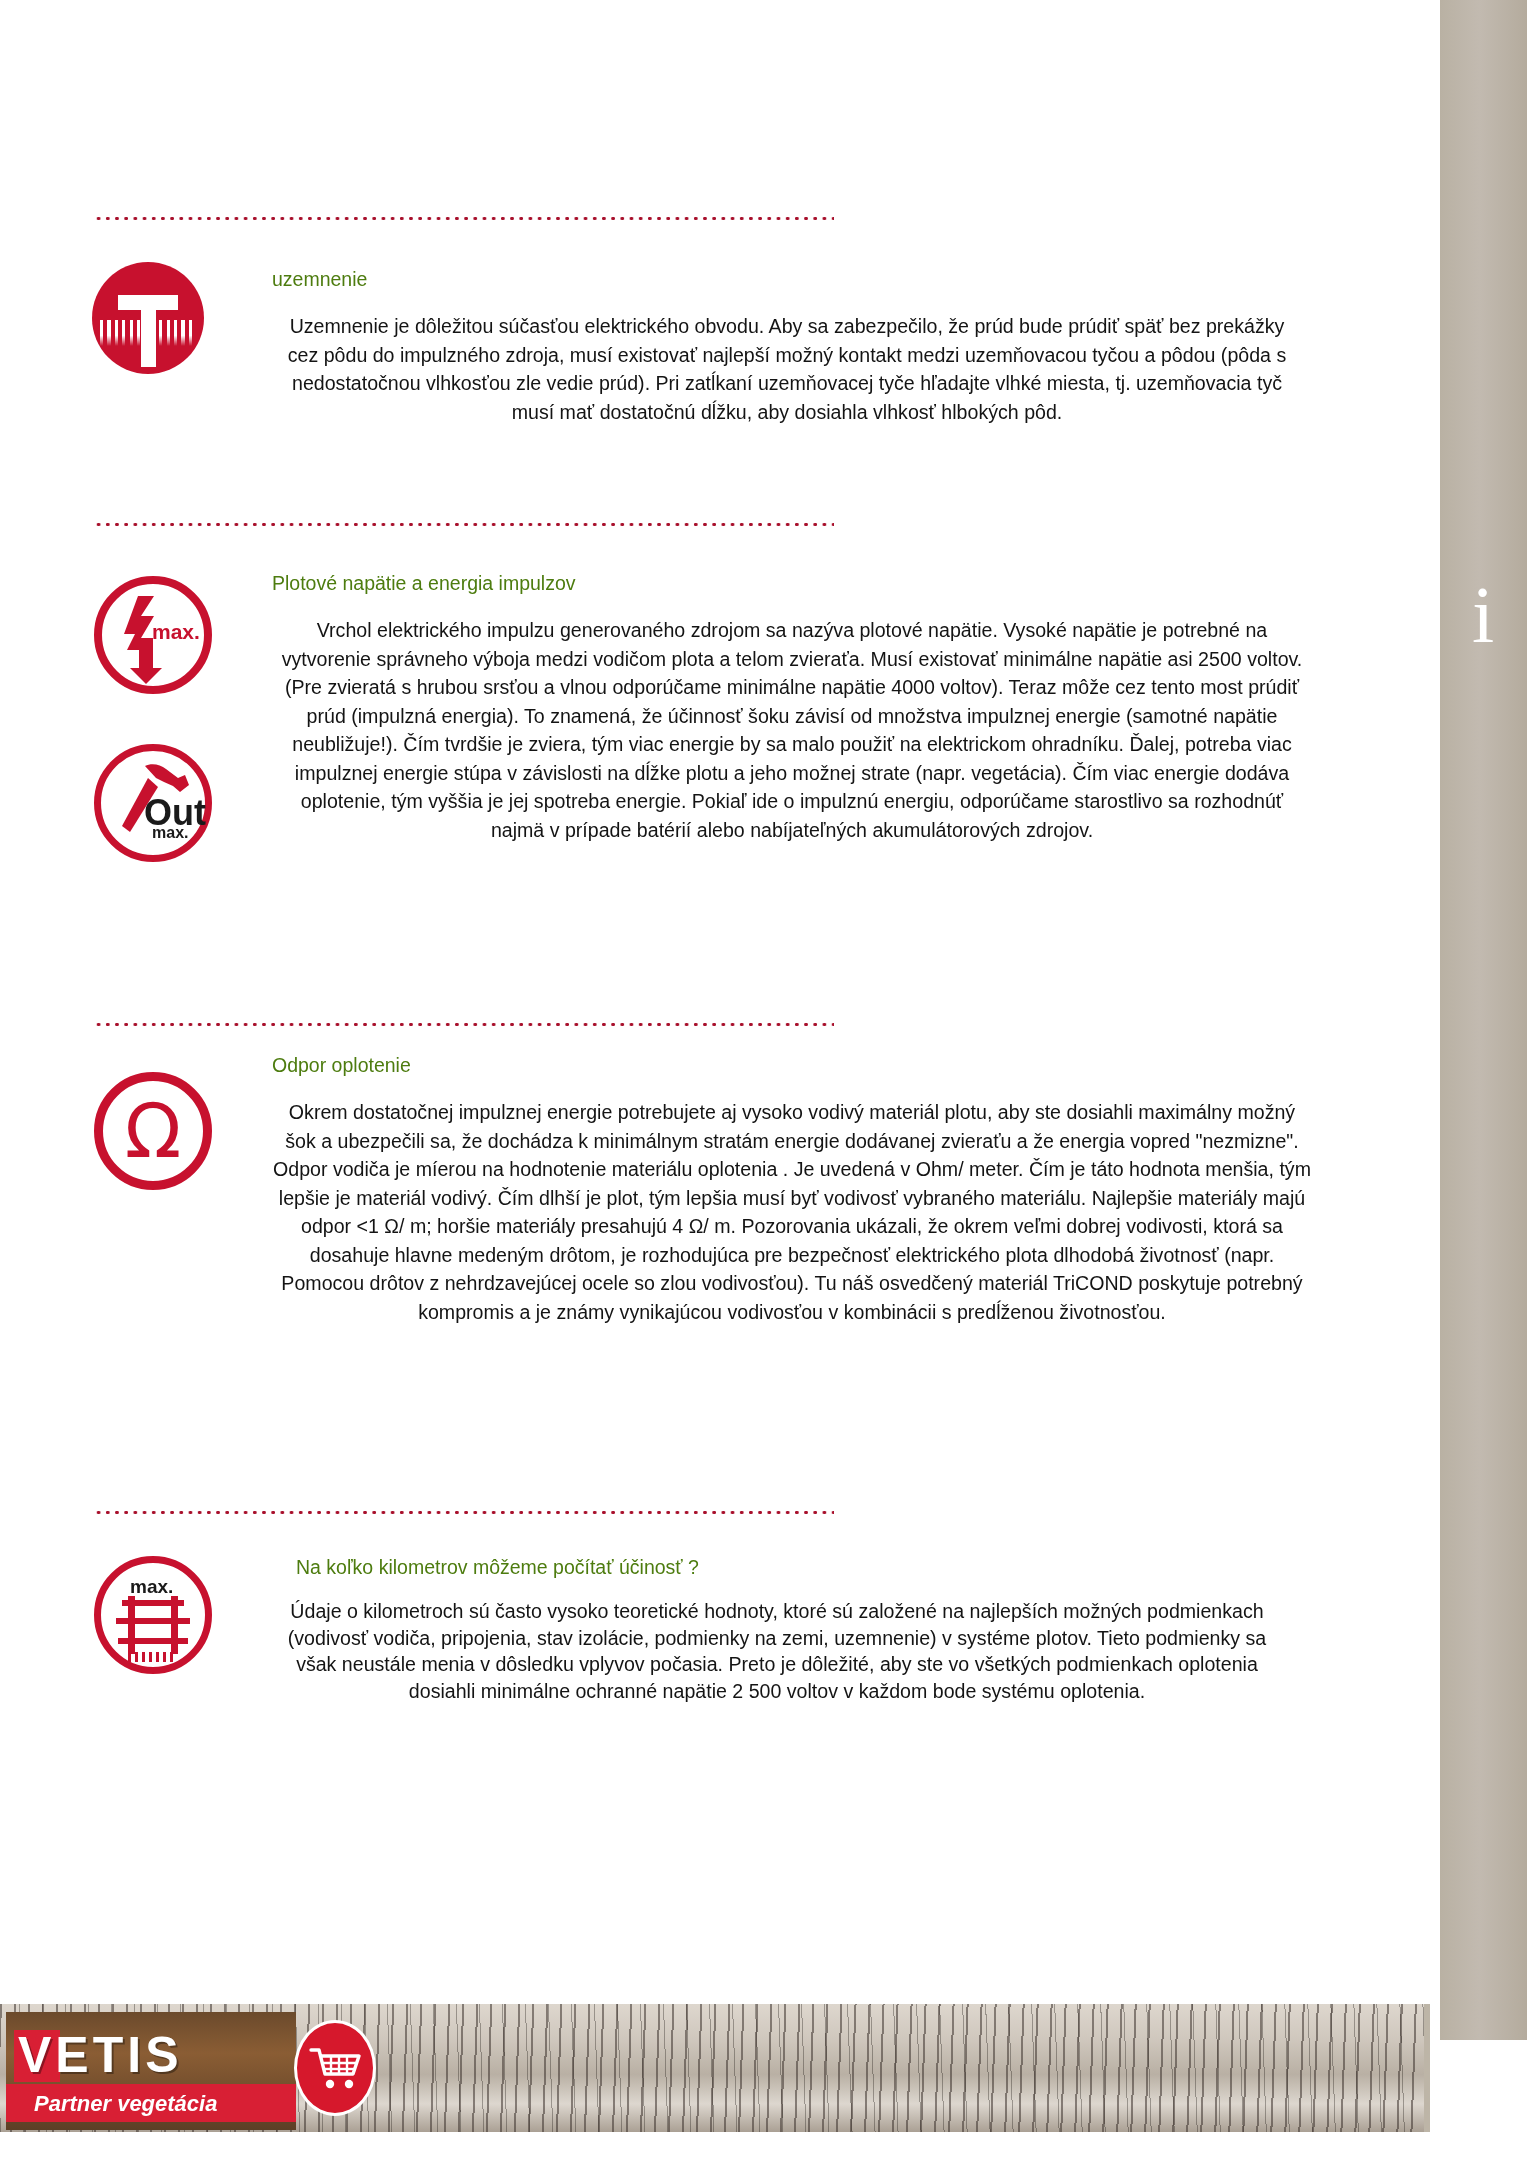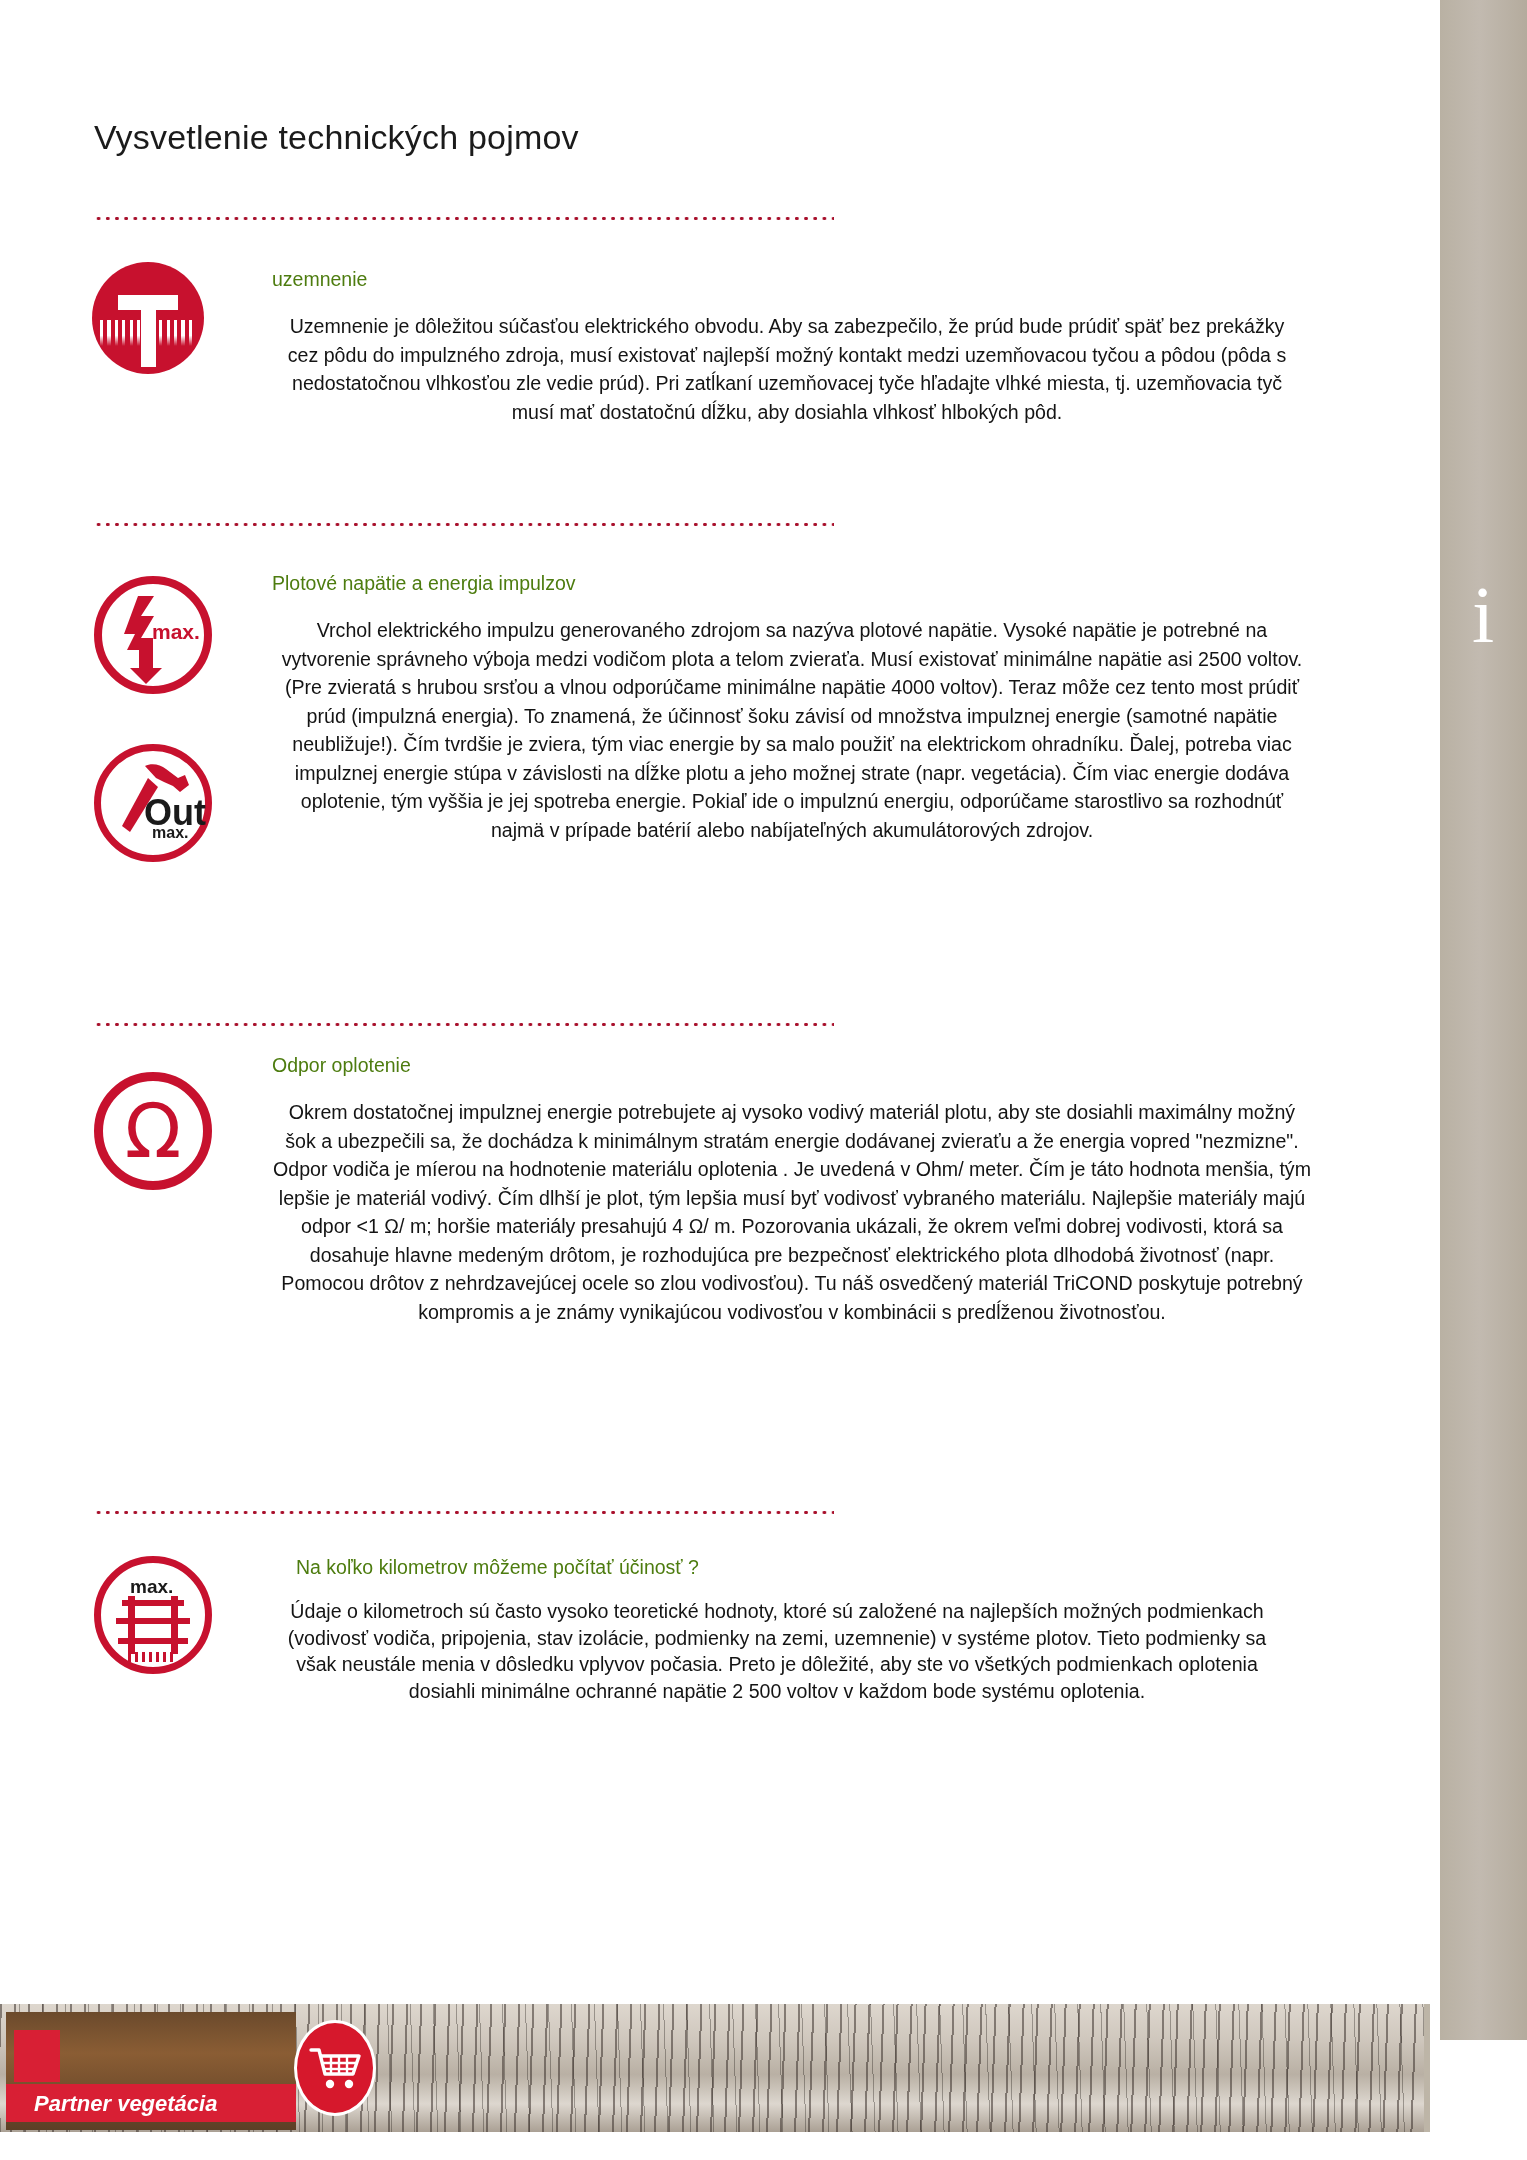--- a/index.html
+++ b/index.html
@@ -322,21 +322,20 @@
 </head>
 <body>
 
 <div class="page">
 
   <div class="side-bar"></div>
   <div class="side-bar-inner"></div>
   <div class="white-gap"></div>
   <div class="side-marker">i</div>
 
-  <div class="doc-title">Vysvetlenie technických pojmov</div>
 
   <div class="divider" style="top:216px;"></div>
 
   <div class="icon-wrap" style="left:92px; top:262px;">
     <div class="ico-ground">
       <div class="tbar"></div>
       <div class="tstem"></div>
       <div class="comb2"></div>
     </div>
   </div>
@@ -406,20 +405,21 @@
     </div>
   </div>
   <div class="sec-head" style="left:272px; top:1556px;margin-left:24px;">Na koľko kilometrov môžeme počítať účinosť ?</div>
   <div class="sec-body" style="left:272px; top:1598px; width:1010px; line-height:1.36;">Údaje o kilometroch sú často vysoko teoretické hodnoty, ktoré sú založené na najlepších možných podmienkach (vodivosť vodiča, pripojenia, stav izolácie, podmienky na zemi, uzemnenie) v systéme plotov. Tieto podmienky sa však neustále menia v dôsledku vplyvov počasia. Preto je dôležité, aby ste vo všetkých podmienkach oplotenia dosiahli minimálne ochranné napätie 2 500 voltov v každom bode systému oplotenia.</div>
 
   <div class="footer">
     <div class="footer-wood"></div>
 
     <div class="footer-logo">
       <div class="vred"></div>
+      <div class="vetis vtext">VETIS</div>
       <div class="partner-bar"></div>
       <div class="partner-txt">Partner vegetácia</div>
     </div>
 
     <div class="cart-badge">
       <svg width="52" height="46" viewBox="0 0 52 46">
         <path d="M2 5 L10 5 L16 29 L44 29 L50 11 L13 11" fill="none" stroke="#ffffff" stroke-width="3.4" stroke-linejoin="round" stroke-linecap="round"></path>
         <line x1="22" y1="11" x2="22" y2="29" stroke="#ffffff" stroke-width="2.4"></line>
         <line x1="30" y1="11" x2="30" y2="29" stroke="#ffffff" stroke-width="2.4"></line>
         <line x1="38" y1="11" x2="38" y2="29" stroke="#ffffff" stroke-width="2.4"></line>

